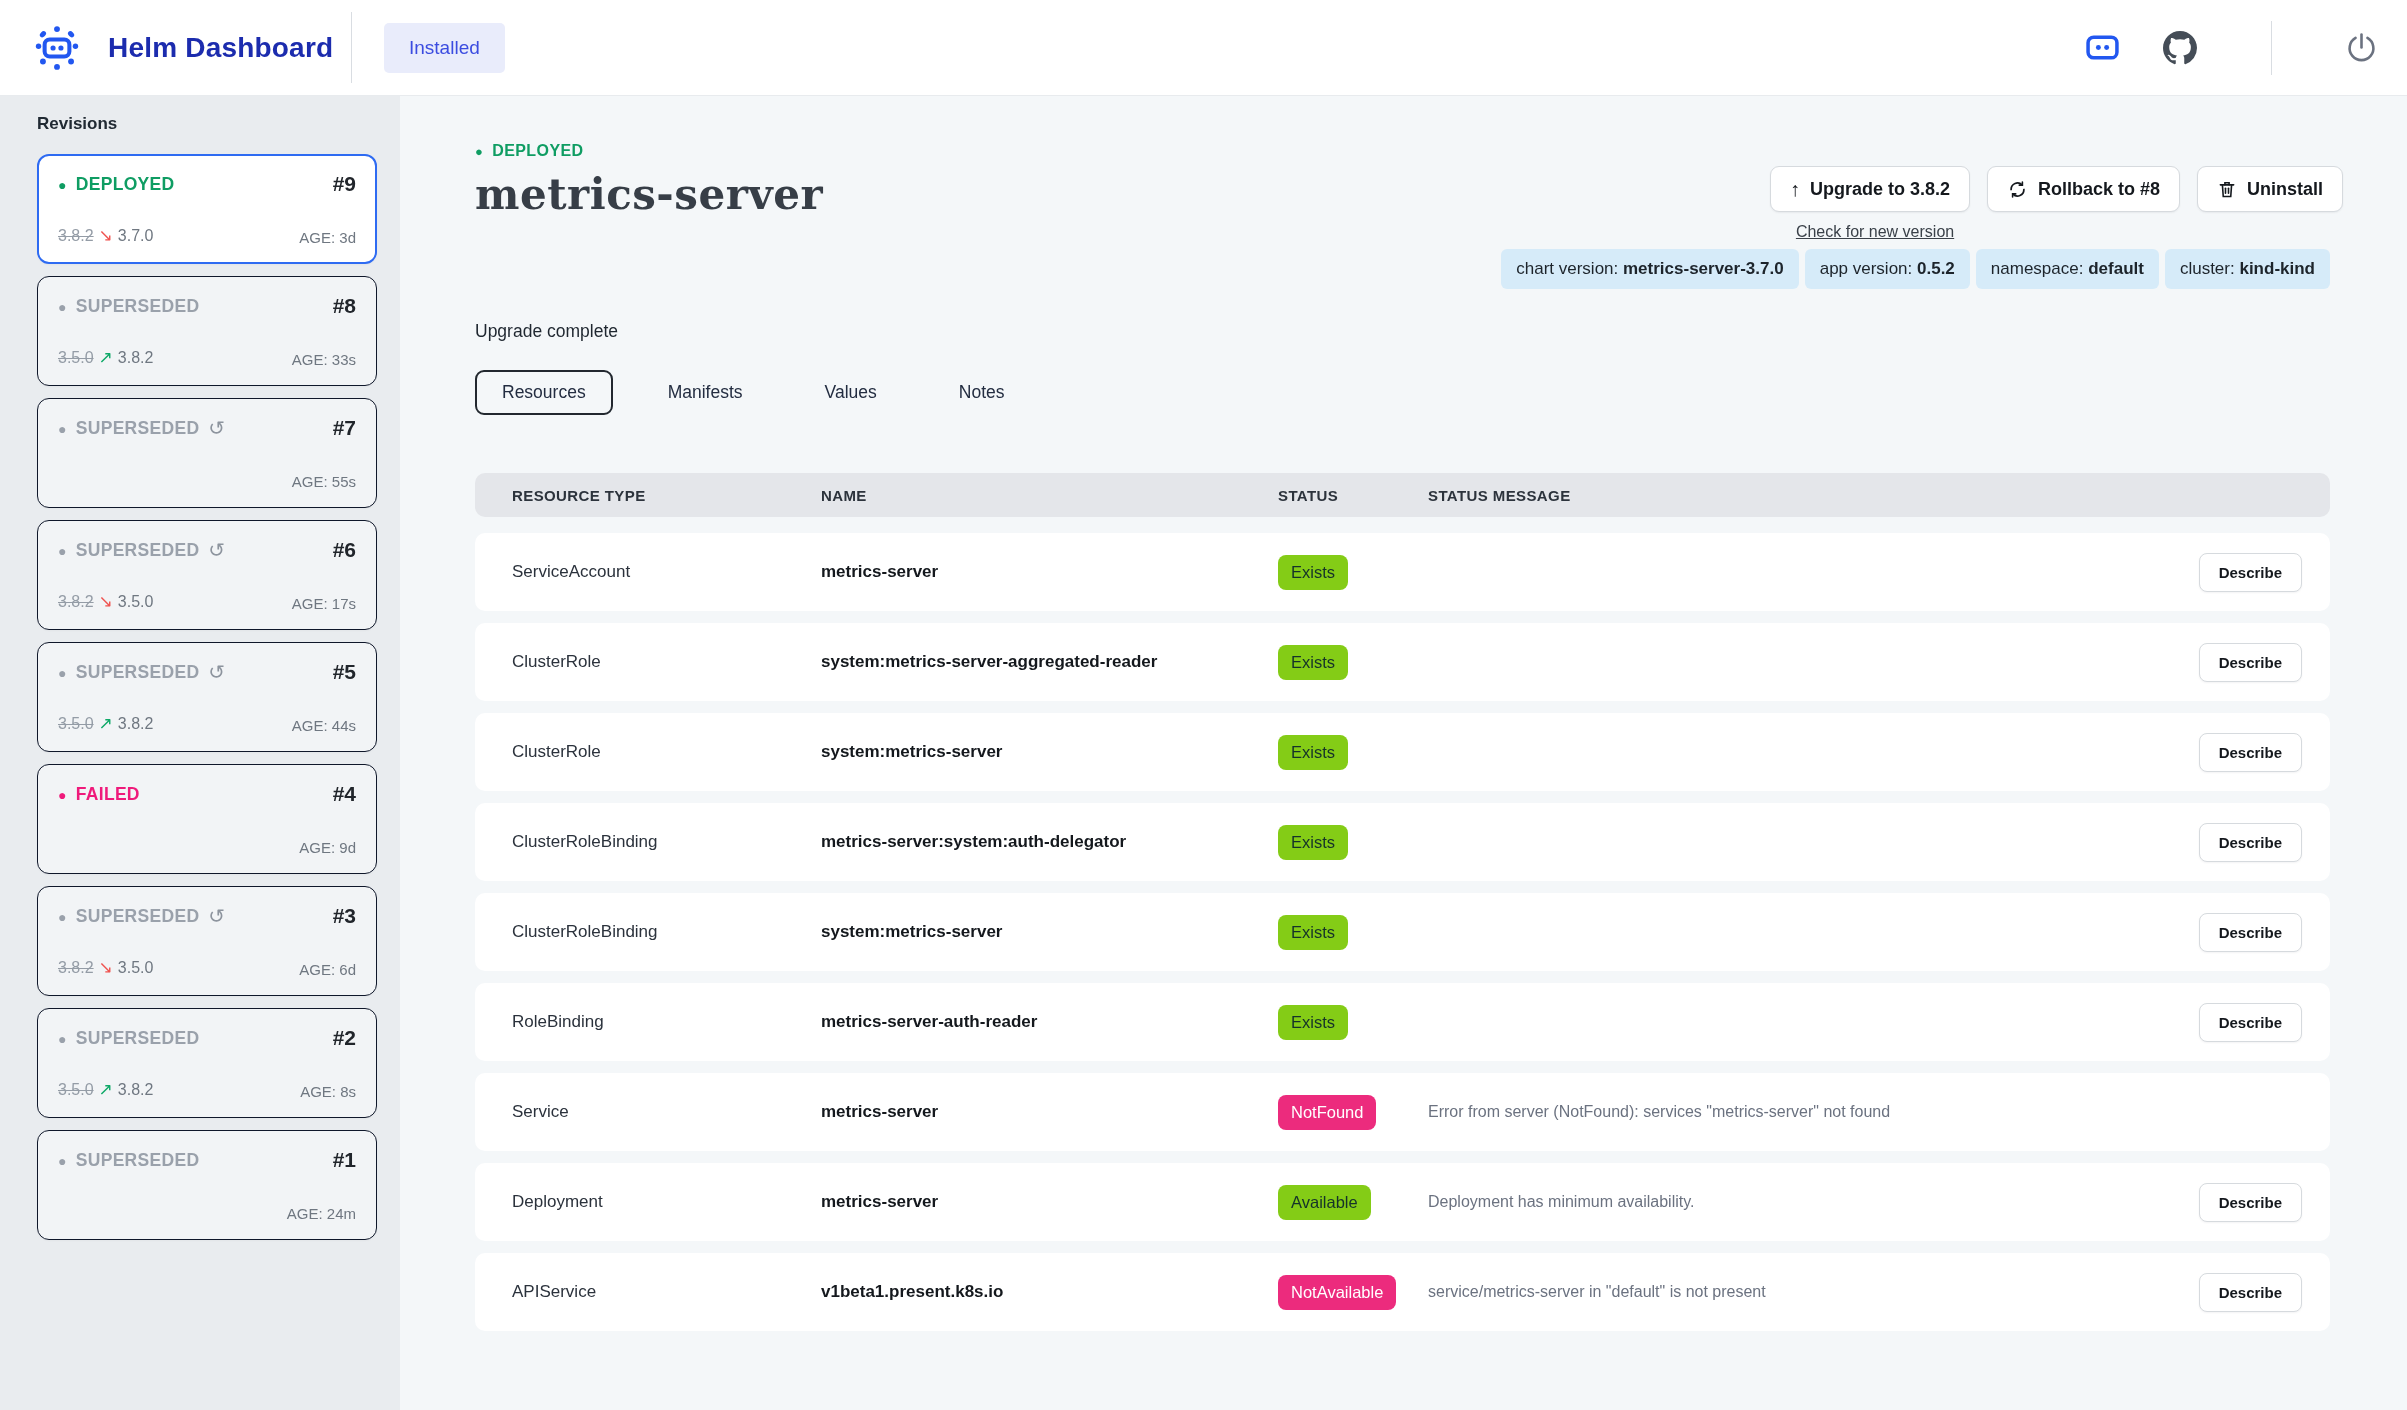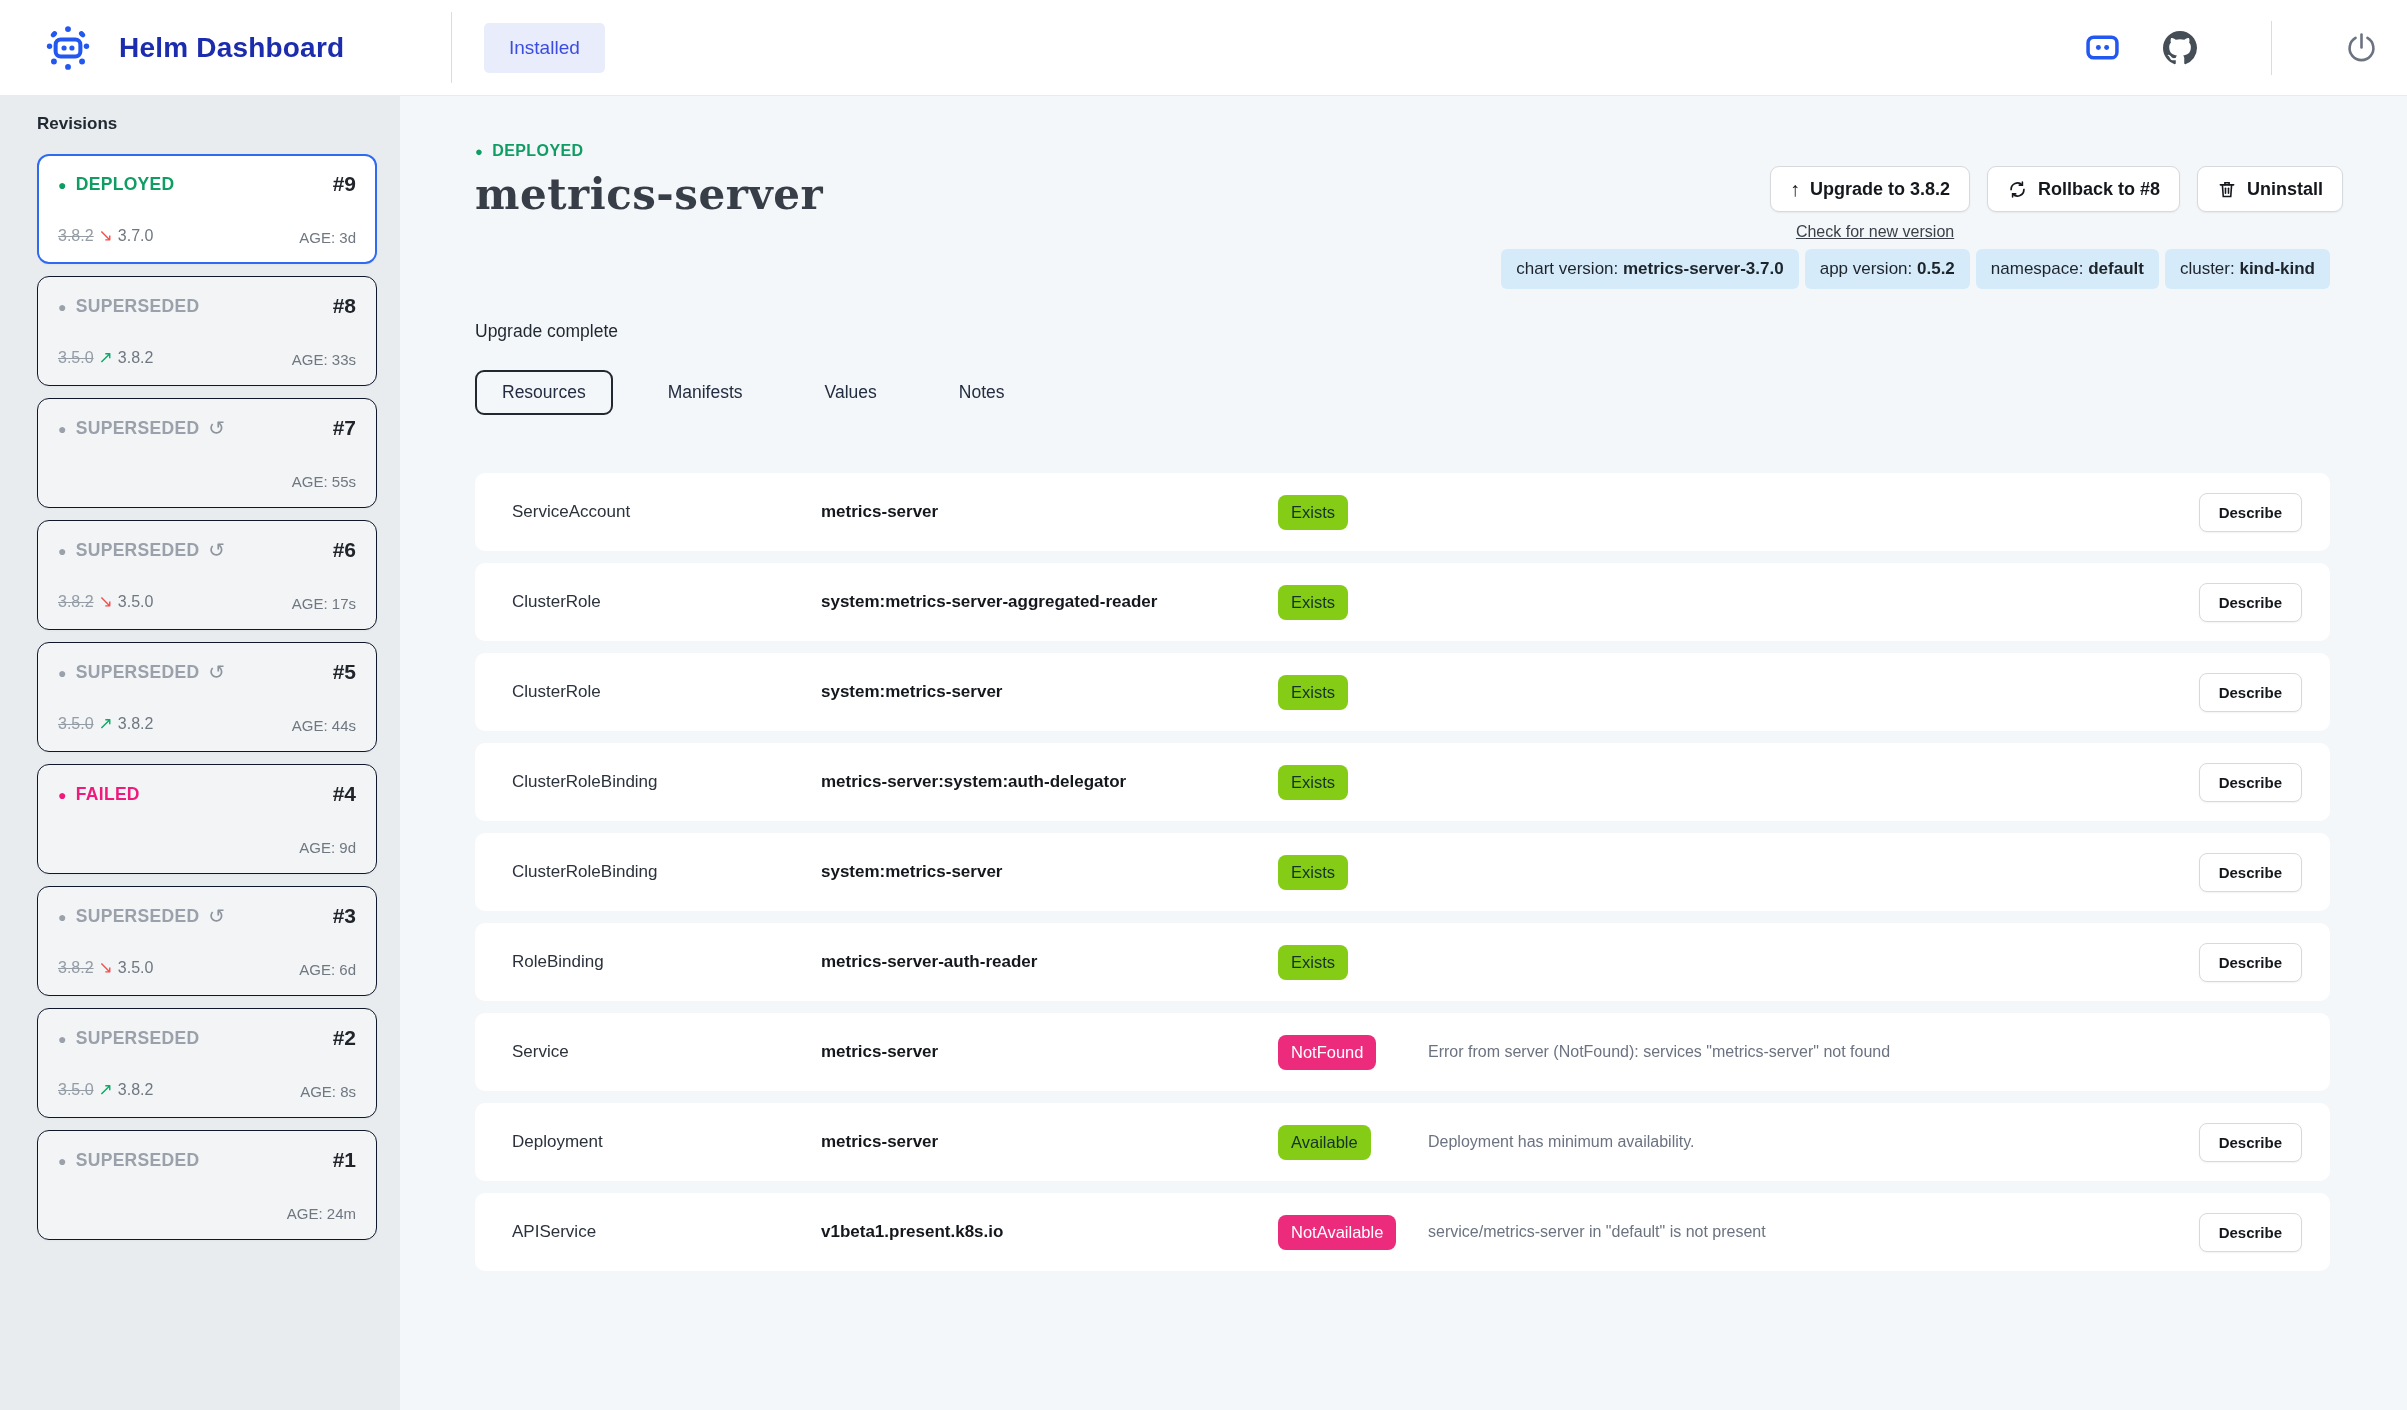--- a/index.html
+++ b/index.html
@@ -2,21 +2,21 @@
 <html><head>
 <meta charset="utf-8">
 <style>
   * { box-sizing: border-box; margin: 0; padding: 0; }
   html,body { width:2407px; height:1410px; overflow:hidden; }
   body { font-family:"Liberation Sans", sans-serif; background:#f4f7f9; color:#1f2730; }
 
   
   header { position:absolute; top:0; left:0; width:2407px; height:96px; background:#fff;
            border-bottom:1px solid #e8ebee; display:flex; align-items:center; z-index:5; }
-  .brand { width:452px; height:100%; display:flex; align-items:center; gap:24px; padding-left:41px; position:relative; }
+  .brand { width:352px; height:100%; display:flex; align-items:center; gap:24px; padding-left:30px; position:relative; }
   .brand::after { content:""; position:absolute; right:0; top:12px; bottom:12px; width:1px; background:#d9dde2; }
   .app-title { font-size:28px; font-weight:700; color:#1c2cae; letter-spacing:.2px; }
   .installed-btn { margin-left:32px; background:#e9ecfb; color:#3b4ce0; border:none; border-radius:5px;
                    font-family:inherit; font-size:19px; padding:14px 25px; cursor:pointer; }
   .header-spacer { flex:1; }
   .hicon { display:inline-flex; align-items:center; justify-content:center; cursor:pointer; }
   .hvdiv { width:1px; height:54px; background:#d9dde2; margin:0 30px; }
   .header-icons { display:flex; align-items:center; gap:44px; margin-right:30px; }
 
   
@@ -350,20 +350,26 @@
   <div class="note">Upgrade complete</div>
 
   <div class="tabs">
     <span class="tab active">Resources</span>
     <span class="tab">Manifests</span>
     <span class="tab">Values</span>
     <span class="tab">Notes</span>
   </div>
 
   <div class="res-table">
+    <div class="t-head">
+      <span>RESOURCE TYPE</span>
+      <span>NAME</span>
+      <span>STATUS</span>
+      <span>STATUS MESSAGE</span>
+    </div>
     <div id="rows">
   <div class="t-row">
     <span class="c-type">ServiceAccount</span>
     <span class="c-name">metrics-server</span>
     <span class="status-badge ok">Exists</span>
     <span class="c-msg"></span>
     <span class="c-desc"><button class="desc-btn">Describe</button></span>
   </div>
 
   <div class="t-row">

